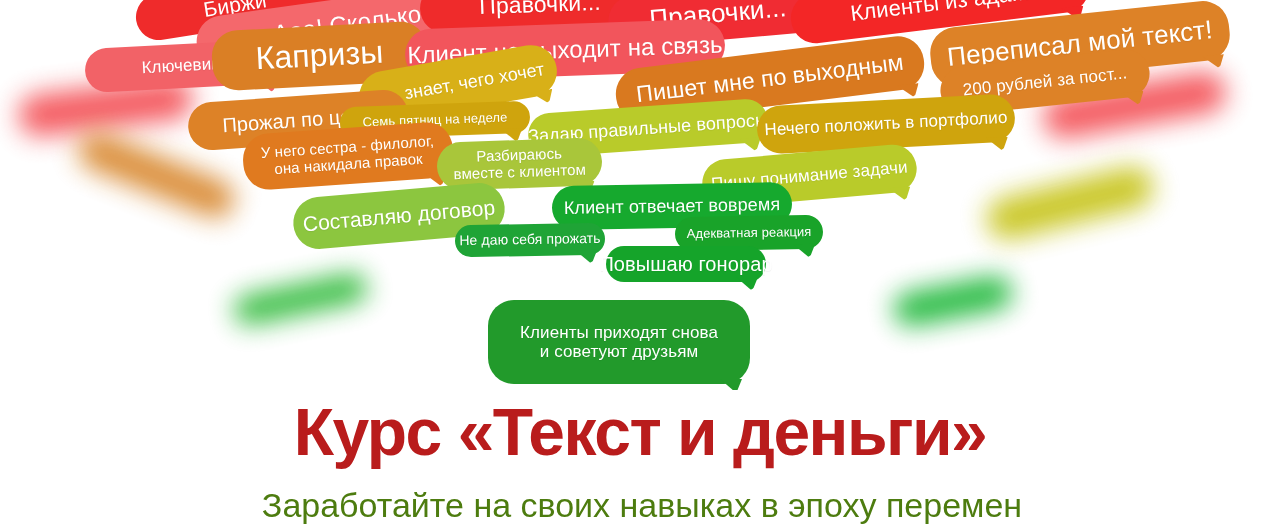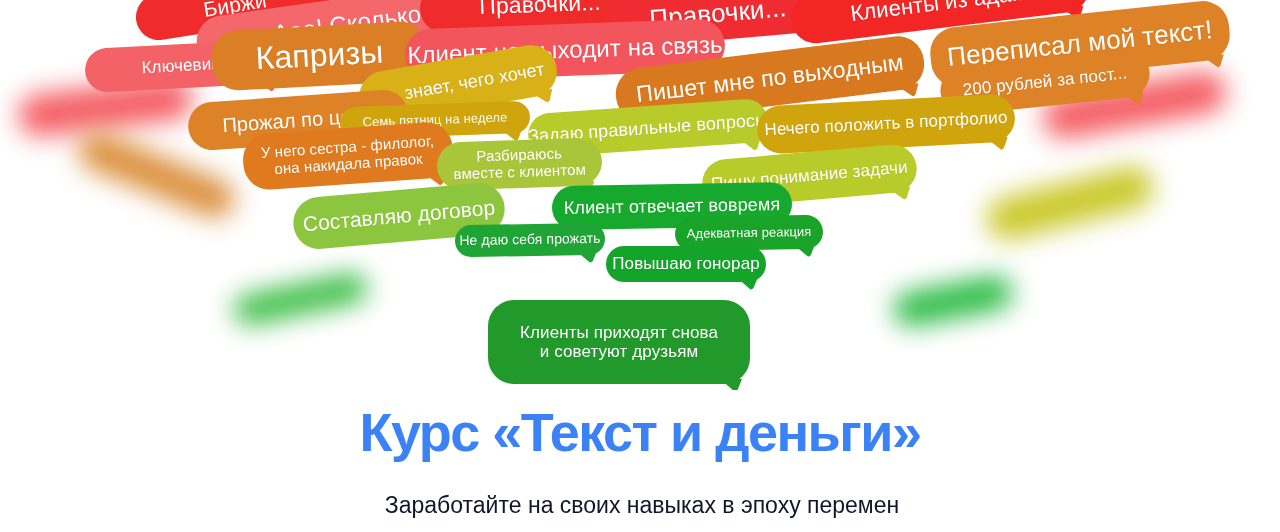--- a/index.html
+++ b/index.html
@@ -70,33 +70,33 @@
     position: absolute;
     left: 0;
     top: 386px;
     width: 1280px;
     text-align: center;
   }
   #page-title {
     margin: 0;
     font-family: "Liberation Sans", sans-serif;
     font-weight: bold;
-    font-size: 54px;
+    font-size: 66px;
     line-height: 92px;
     letter-spacing: -1.5px;
-    color: #3b82f6;
+    color: #b91c1c;
     white-space: pre;
   }
   #page-subtitle {
     margin: 12px 0 0 4px;
     font-family: "Liberation Sans", sans-serif;
     font-weight: normal;
-    font-size: 23px;
+    font-size: 34px;
     line-height: 30px;
-    color: #0f172a;
+    color: #4d7c0f;
     white-space: pre;
   }
 </style>
 </head>
 <body>
 
 <div id="stage">
 
   <div id="bubble-cloud">
     <div id="ghost-layer">
@@ -126,21 +126,21 @@
         <div class="bubble" style="left: 757px; top: 100px; width: 258px; height: 48px; background: rgb(207, 164, 13); font-size: 17px; transform: rotate(-3deg); z-index: 25; --tail-color: rgb(207, 164, 13);">Нечего положить в портфолио</div>
         <div class="bubble" style="left: 243px; top: 128px; width: 210px; height: 56px; background: rgb(224, 122, 31); font-size: 15px; transform: rotate(-4deg); z-index: 26; --tail-color: rgb(224, 122, 31);">У него сестра - филолог,
 она накидала правок</div>
         <div class="bubble" style="left: 437px; top: 140px; width: 165px; height: 48px; background: rgb(169, 198, 58); font-size: 15px; transform: rotate(-2deg); z-index: 27; --tail-color: rgb(169, 198, 58);">Разбираюсь
 вместе с клиентом</div>
         <div class="bubble" style="left: 702px; top: 152px; width: 215px; height: 48px; background: rgb(185, 203, 42); font-size: 17px; transform: rotate(-5deg); z-index: 28; --tail-color: rgb(185, 203, 42);">Пишу понимание задачи</div>
         <div class="bubble" style="left: 552px; top: 184px; width: 240px; height: 44px; background: rgb(22, 169, 46); font-size: 18px; transform: rotate(-1deg); z-index: 29; --tail-color: rgb(22, 169, 46);">Клиент отвечает вовремя</div>
         <div class="bubble" style="left: 293px; top: 190px; width: 212px; height: 52px; background: rgb(140, 198, 63); font-size: 21px; transform: rotate(-5deg); z-index: 30; --tail-color: rgb(140, 198, 63);">Составляю договор</div>
         <div class="bubble" style="left: 675px; top: 216px; width: 148px; height: 34px; background: rgb(25, 163, 41); font-size: 13px; transform: rotate(-1deg); z-index: 31; --tail-color: rgb(25, 163, 41);">Адекватная реакция</div>
         <div class="bubble" style="left: 455px; top: 224px; width: 150px; height: 32px; background: rgb(31, 164, 54); font-size: 14px; transform: rotate(-1deg); z-index: 32; --tail-color: rgb(31, 164, 54);">Не даю себя прожать</div>
-        <div class="bubble" style="left: 606px; top: 246px; width: 160px; height: 36px; background: rgb(21, 164, 42); font-size: 17px; transform: rotate(0deg); z-index: 33; --tail-color: rgb(21, 164, 42);">Повышаю гонорар</div>
+        <div class="bubble" style="left: 606px; top: 246px; width: 160px; height: 36px; background: rgb(21, 164, 42); font-size: 20px; transform: rotate(0deg); z-index: 33; --tail-color: rgb(21, 164, 42);">Повышаю гонорар</div>
         <div class="bubble" style="left: 488px; top: 300px; width: 262px; height: 84px; background: rgb(34, 154, 43); font-size: 17px; transform: rotate(0deg); z-index: 34; --tail-color: rgb(34, 154, 43);">Клиенты приходят снова
 и советуют друзьям</div>
       </div>
   </div>
 
   <div id="heading-block">
     <h1 id="page-title">Курс «Текст и деньги»</h1>
     <p id="page-subtitle">Заработайте на своих навыках в эпоху перемен</p>
   </div>
 

